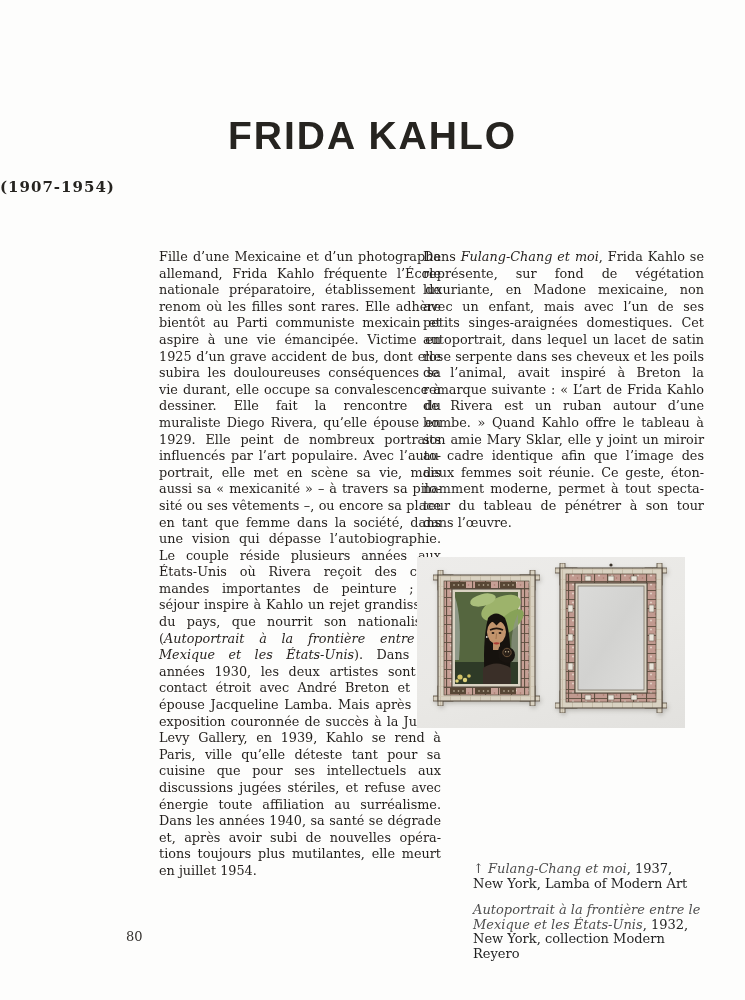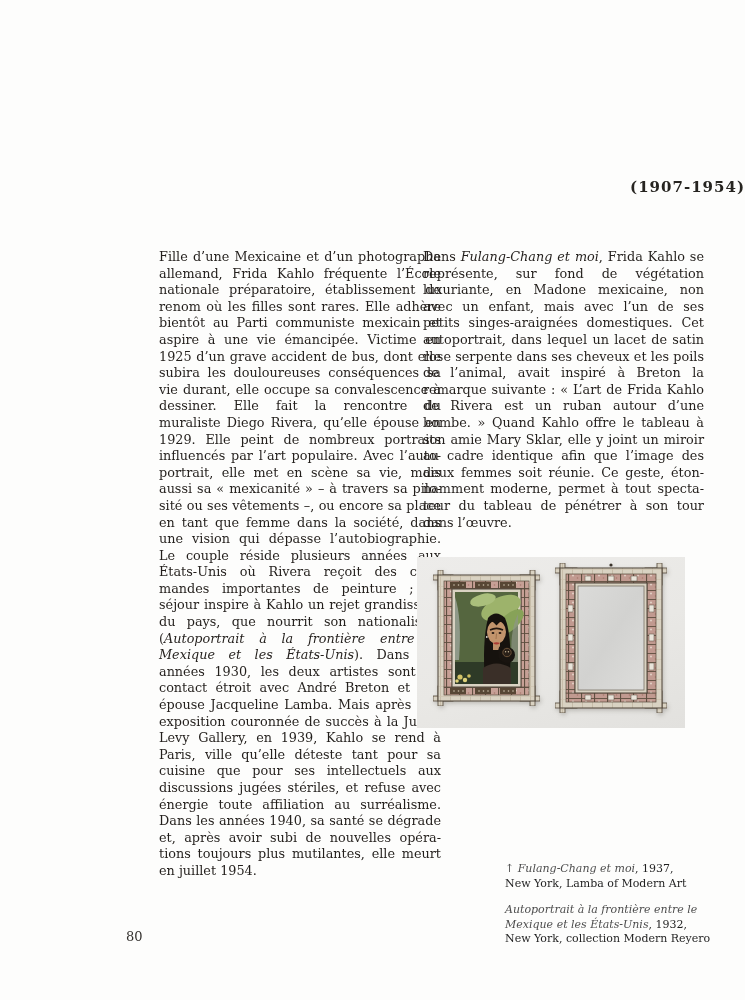--- a/index.html
+++ b/index.html
@@ -10,53 +10,54 @@
     overflow:hidden;
   }
   .title{
     position:absolute;top:114px;left:0;width:745px;margin:0;
     text-align:center;
     font-family:"Liberation Sans","DejaVu Sans",sans-serif;
     font-weight:700;font-size:39px;letter-spacing:2px;color:#262420;
   }
   .dates{
     position:absolute;top:178px;left:0;width:745px;
-    text-align:right;font-weight:700;font-size:15px;letter-spacing:1px;color:#262420;
+    text-align:left;font-weight:700;font-size:15px;letter-spacing:1px;color:#262420;
   }
   .col{
     position:absolute;top:249px;margin:0;
     font-size:12.8px;line-height:16.6px;text-align:justify;
     hyphens:manual;color:#231f1c;
   }
   .col-left{left:126px;width:282px;margin-left:33px;}
   .col-right{left:423px;width:281px;}
   .col em{font-style:italic;}
   .figure{
     position:absolute;left:417px;top:557px;width:268px;height:171px;margin:0;
     background:linear-gradient(160deg,#edecea 0%,#e9e8e5 55%,#e2e1de 100%);
   }
   .frame-left{position:absolute;left:16px;top:13px;filter:drop-shadow(1px 2px 2px rgba(60,55,45,.25));}
   .frame-right{position:absolute;left:138px;top:6px;filter:drop-shadow(1px 2px 2px rgba(60,55,45,.25));}
   .captions{
     position:absolute;left:473px;top:862px;width:232px;
-    font-size:11px;line-height:14.5px;color:#1f1f1f;margin-left:32px;
+    font-size:13px;line-height:14.5px;color:#1f1f1f;
   }
   .caption{margin:0;}
   .caption + .caption{margin-top:12px;}
   .cap-it{font-style:italic;color:#4d4d4d;}
   .pagenum{
     position:absolute;left:126px;top:929px;
     font-size:13px;color:#33302d;
   }
 </style>
 </head>
 <body>
 
 <div class="page">
 
+  <h1 class="title">FRIDA KAHLO</h1>
   <div class="dates">(1907-1954)</div>
 
   <p class="col col-left"><span>Fille d’une Mexicaine et d’un photographe allemand, Frida Kahlo fréquente l’École nationale préparatoire, établissement de renom où les filles sont rares. Elle adhère bientôt au Parti communiste mexicain et aspire à une vie émancipée. Victime en 1925 d’un grave accident de bus, dont elle subira les douloureuses conséquences sa vie durant, elle occupe sa convales­cence à dessiner. Elle fait la rencontre du muraliste Diego Rivera, qu’elle épouse en 1929. Elle peint de nombreux portraits influencés par l’art populaire. Avec l’auto­portrait, elle met en scène sa vie, mais aussi sa « mexicanité » – à travers sa pilo­sité ou ses vêtements –, ou encore sa place en tant que femme dans la société, dans une vision qui dépasse l’autobiogra­phie. Le couple réside plusieurs années aux États-Unis où Rivera reçoit des com­mandes importantes de peinture ; ce séjour inspire à Kahlo un rejet grandis­sant du pays, que nourrit son nationalisme (</span><em>Autoportrait à la frontière entre le Mexique et les États-Unis</em><span>). Dans les années 1930, les deux artistes sont en contact étroit avec André Breton et son épouse Jacqueline Lamba. Mais après une exposition couronnée de succès à la Julien Levy Gallery, en 1939, Kahlo se rend à Paris, ville qu’elle déteste tant pour sa cuisine que pour ses intellectuels aux discussions jugées stériles, et refuse avec énergie toute affiliation au surréalisme. Dans les années 1940, sa santé se dégrade et, après avoir subi de nouvelles opéra­tions toujours plus mutilantes, elle meurt en juillet 1954.</span></p>
 
   <p class="col col-right"><span>Dans </span><em>Fulang-Chang et moi</em><span>, Frida Kahlo se représente, sur fond de végétation luxuriante, en Madone mexicaine, non avec un enfant, mais avec l’un de ses petits singes-araignées domestiques. Cet autoportrait, dans lequel un lacet de satin rose serpente dans ses cheveux et les poils de l’animal, avait inspiré à Breton la remarque suivante : « L’art de Frida Kahlo de Rivera est un ruban autour d’une bombe. » Quand Kahlo offre le tableau à son amie Mary Sklar, elle y joint un miroir au cadre identique afin que l’image des deux femmes soit réunie. Ce geste, éton­namment moderne, permet à tout specta­teur du tableau de pénétrer à son tour dans l’œuvre.</span></p>
 
   <figure class="figure">
 
     <svg class="frame-left" width="107" height="136" viewBox="0 0 107 136" xmlns="http://www.w3.org/2000/svg">
       <defs>

